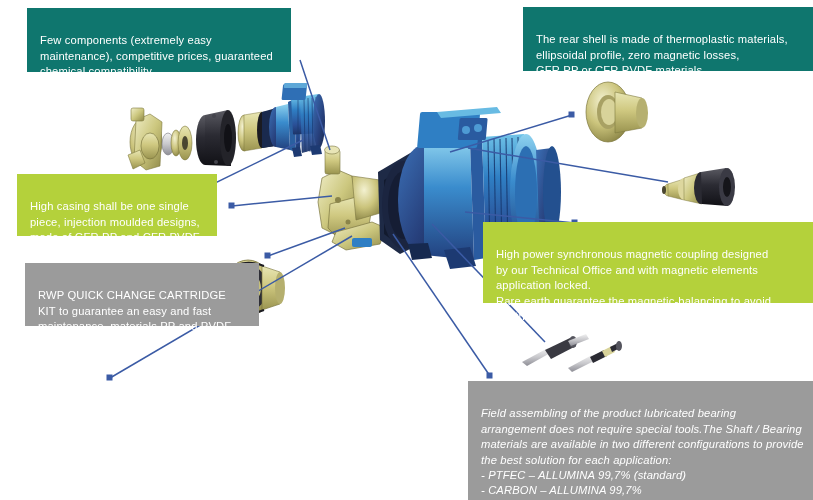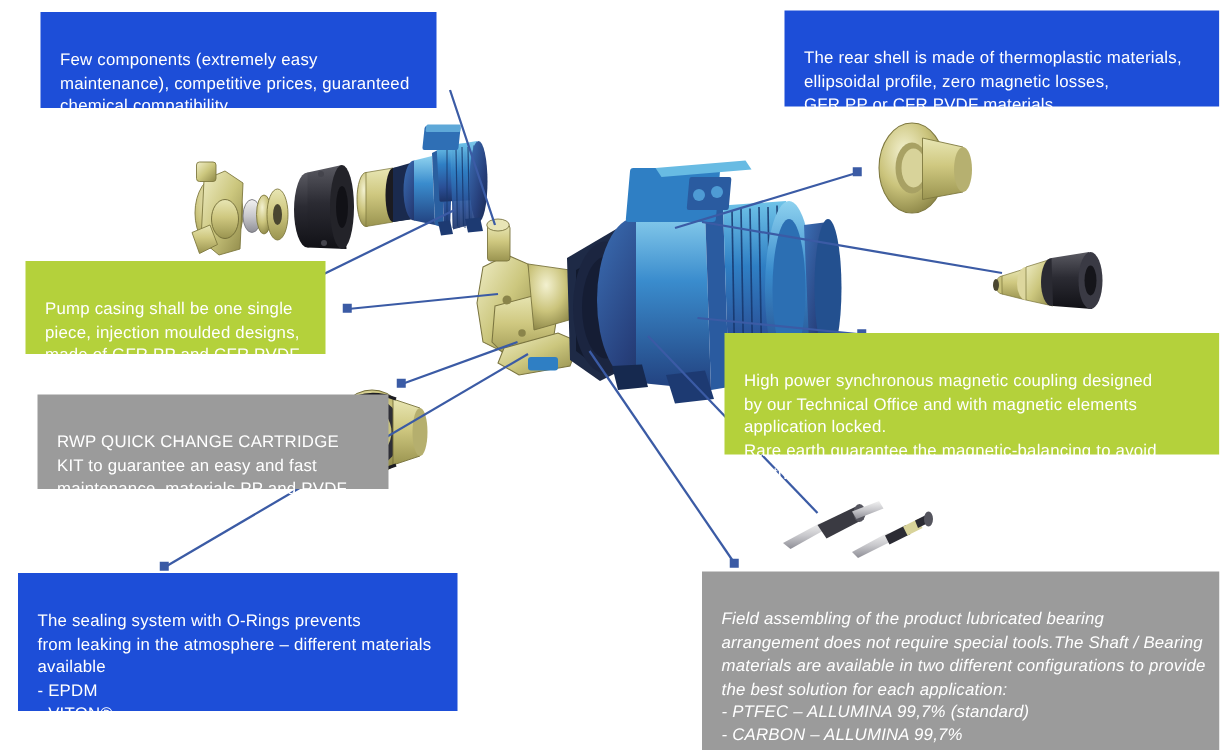--- a/index.html
+++ b/index.html
@@ -20,21 +20,21 @@
   .callout {
     position: absolute;
     box-sizing: border-box;
     color: #ffffff;
     font-size: 11.2px;
     line-height: 15.4px;
     letter-spacing: 0.15px;
     white-space: pre-line;
     padding: 10px 12px 10px 13px;
   }
-  .callout.blue  { background: #1d4ed8; }
+  .callout.blue  { background: #0f766e; }
   .callout.green { background: #b4d13b; }
   .callout.gray  { background: #9b9b9b; margin-left: 14px; }
 
   #svg-layer {
     position: absolute;
     left: 0; top: 0;
     width: 813px;
     height: 500px;
     pointer-events: none;
   }
@@ -308,46 +308,39 @@
 chemical compatibility</span>
   </div>
 
   <div class="callout blue" style="left:523px; top:7px; width:290px; height:64px;">
     <span>The rear shell is made of thermoplastic materials,
 ellipsoidal profile, zero magnetic losses,
 GFR PP or CFR PVDF materials</span>
   </div>
 
   <div class="callout green" style="left:17px; top:174px; width:200px; height:62px;">
-    <span>Pump casing shall be one single
+    <span>High casing shall be one single
 piece, injection moulded designs,
 made of GFR PP and CFR PVDF.</span>
   </div>
 
   <div class="callout gray" style="left:11px; top:263px; width:234px; height:63px;">
     <span>RWP QUICK CHANGE CARTRIDGE
 KIT to guarantee an easy and fast
 maintenance, materials PP and PVDF</span>
   </div>
 
   <div class="callout green" style="left:483px; top:222px; width:330px; height:81px;">
     <span>High power synchronous magnetic coupling designed
 by our Technical Office and with magnetic elements
 application locked.
 Rare earth guarantee the magnetic-balancing to avoid
 the thrust bearings wear and the heat generation</span>
   </div>
 
-  <div class="callout blue" style="left:12px; top:382px; width:293px; height:92px;">
-    <span>The sealing system with O-Rings prevents
-from leaking in the atmosphere – different materials
-available
-- EPDM
-- VITON®</span>
-  </div>
 
   <div class="callout gray" style="left:454px; top:381px; width:380px; height:128px;font-style:italic;">
     <span>Field assembling of the product lubricated bearing
 arrangement does not require special tools.The Shaft / Bearing
 materials are available in two different configurations to provide
 the best solution for each application:
 - PTFEC – ALLUMINA 99,7% (standard)
 - CARBON – ALLUMINA 99,7%</span>
   </div>
 

